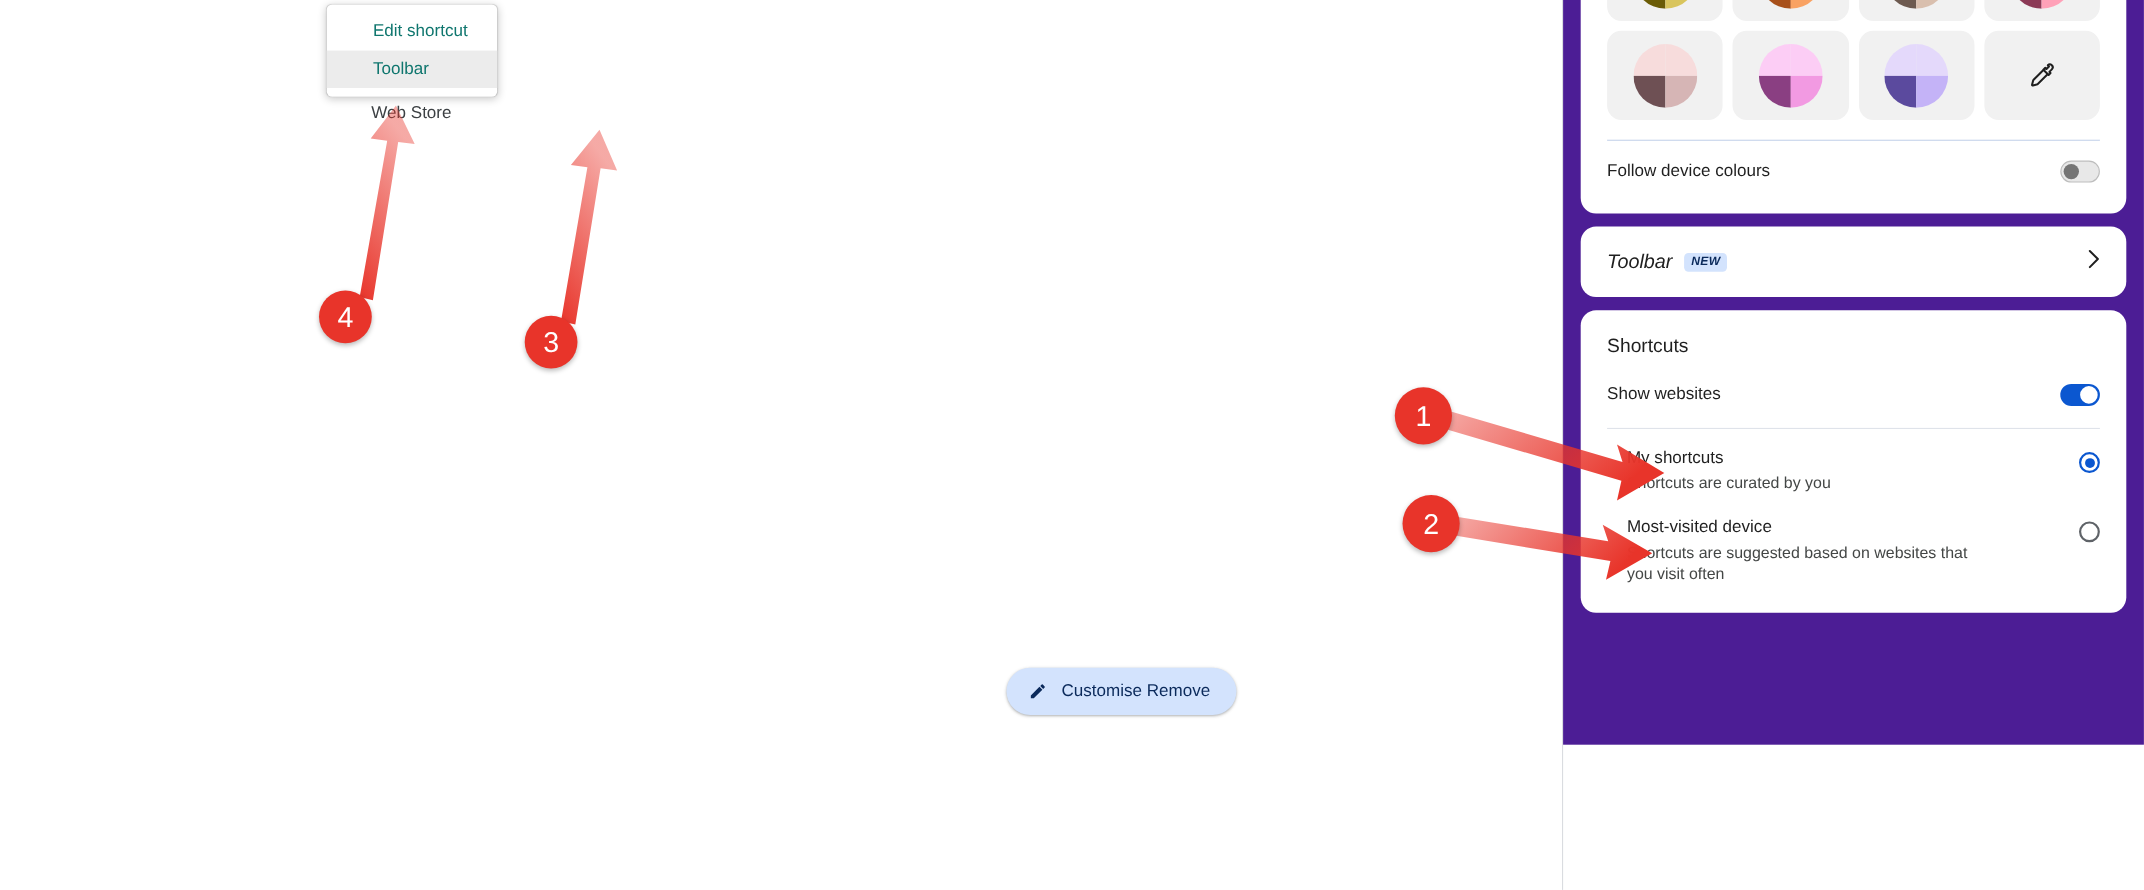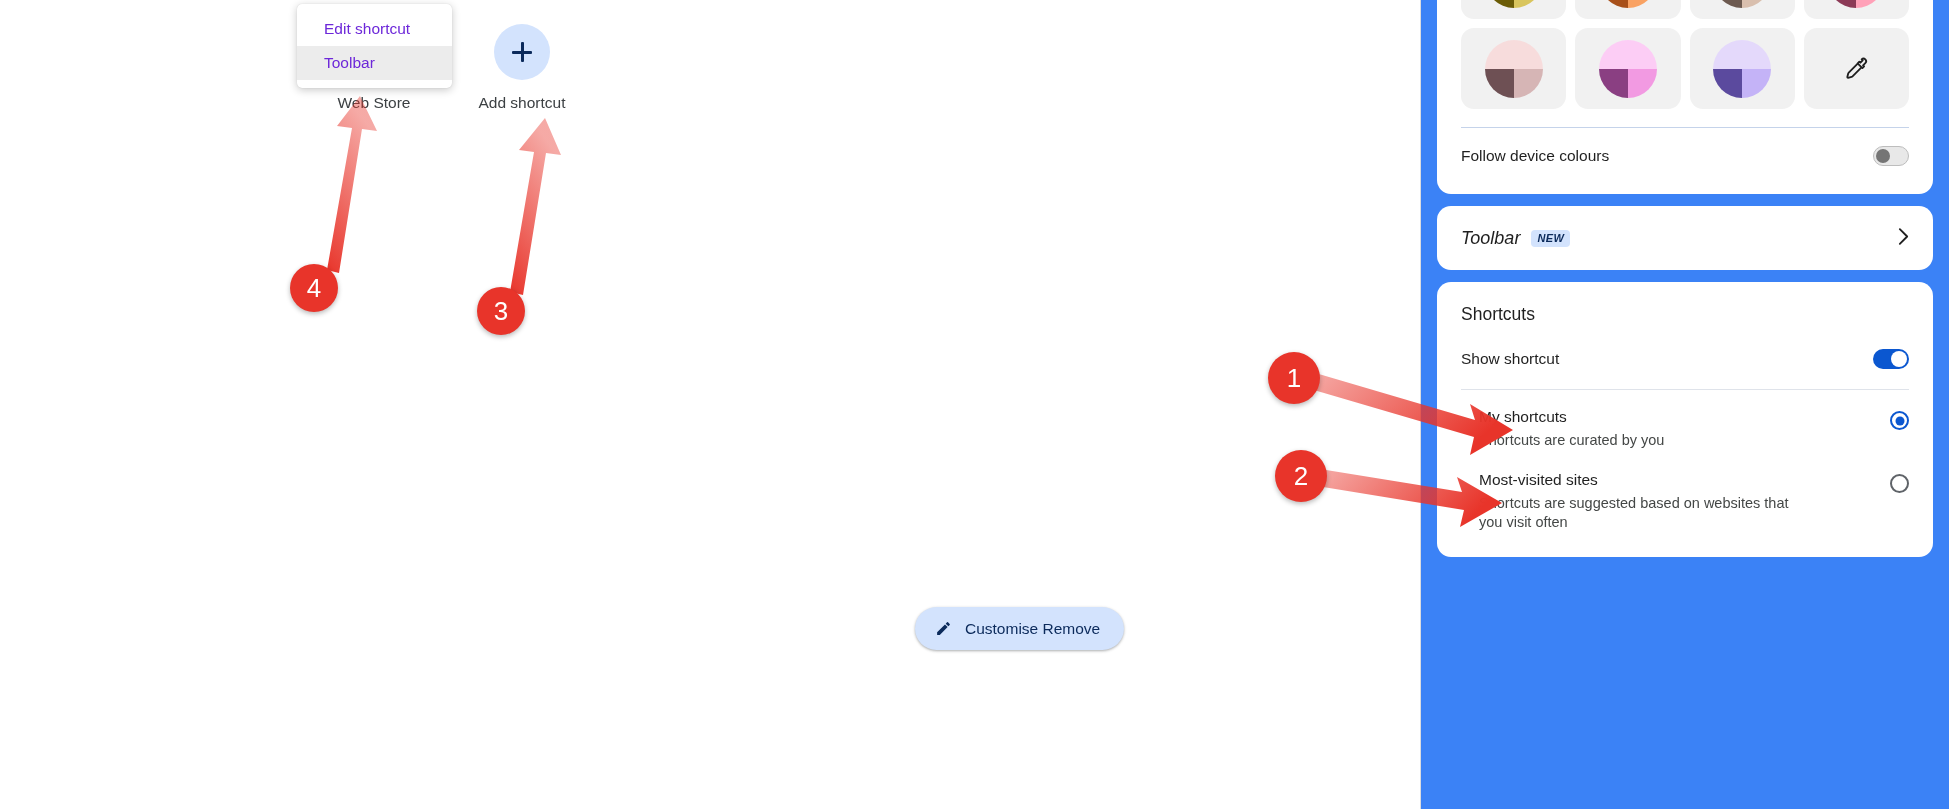--- a/index.html
+++ b/index.html
@@ -21,22 +21,22 @@
   #ntp-edge { position: absolute; left: 1420px; top: 0; width: 1px; height: 809px; background: #dadce0; }
 
   
   #ctx-menu {
     position: absolute; left: 297px; top: 4px; width: 155px;
     background: #ffffff; border-radius: 5px;
     box-shadow: 0 2px 8px rgba(0,0,0,.22), 0 0 1px rgba(0,0,0,.16);
     padding: 8px 0 8px 0; z-index: 30;
   }
   .ctx-item {
-    height: 34px; line-height: 34px; padding: 0 0 0 27px;
-    font-size: 15.5px; color: #6d28d9; white-space: nowrap; cursor: pointer;
+    height: 34px; line-height: 34px; padding: 0 0 0 42px;
+    font-size: 15.5px; color: #0f766e; white-space: nowrap; cursor: pointer;
   }
   .ctx-item.hovered { background: #ececec; }
 
   
   .tile { position: absolute; text-align: center; width: 112px; }
   #tile-webstore { left: 318px; top: 24px; }
   #tile-add      { left: 466px; top: 24px; }
 
   .tile-circle {
     width: 56px; height: 56px; border-radius: 50%;
@@ -61,22 +61,22 @@
     height: 43px; padding: 0 24px 0 20px;
     display: flex; align-items: center; gap: 13px;
     background: #d3e3fd; border: none; border-radius: 22px;
     box-shadow: 0 1px 3px rgba(60,64,67,.30), 0 1px 2px rgba(60,64,67,.15);
     font-family: inherit; font-size: 15.5px; color: #0b2a5b; cursor: pointer;
   }
   #customise-btn svg { display: block; }
 
   
   #panel {
-    position: absolute; left: 1421px; top: 0; width: 528px; height: 809px;
-    background: #3b82f6; overflow: hidden;
+    position: absolute; left: 1421px; top: 0; width: 528px; height: 677px;
+    background: #4c1d95; overflow: hidden;
   }
   .card {
     background: #ffffff; border-radius: 14px;
     margin: 0 16px 12px 16px; padding: 0 24px;
   }
 
   
   #card-colours { margin-top: -70px; padding-bottom: 10px; }
   .swatch-grid {
     display: grid; grid-template-columns: repeat(4, 1fr);
@@ -172,26 +172,20 @@
 
 <div id="screen">
 
   <div id="ntp">
 
     <div class="tile" id="tile-webstore">
       <div class="tile-circle"></div>
       <div class="tile-label">Web Store</div>
     </div>
 
-    <div class="tile" id="tile-add">
-      <div class="tile-circle">
-        <span class="plus-glyph"></span>
-      </div>
-      <div class="tile-label">Add shortcut</div>
-    </div>
 
     <div id="ctx-menu">
       <div class="ctx-item">Edit shortcut</div>
       <div class="ctx-item hovered">Toolbar</div>
     </div>
 
     <button id="customise-btn">
       <span>
         <svg width="17" height="17" viewBox="0 0 24 24" fill="#0b2a5b" aria-hidden="true">
           <path d="M3 17.25V21h3.75L17.81 9.94l-3.75-3.75L3 17.25zM20.71 7.04a1 1 0 0 0 0-1.41l-2.34-2.34a1 1 0 0 0-1.41 0l-1.83 1.83 3.75 3.75 1.83-1.83z"></path>
@@ -298,39 +292,39 @@
             <path d="M2 2l8 8-8 8"></path>
           </svg>
         </span>
       </div>
     </div>
 
     <div class="card" id="card-shortcuts">
       <div class="section-title">Shortcuts</div>
 
       <div class="row">
-        <span class="row-label">Show shortcut</span>
+        <span class="row-label">Show websites</span>
         <button class="toggle on">
           <span class="knob"></span>
         </button>
       </div>
 
       <div class="sub-divider"></div>
 
       <div class="opt-row">
         <span class="opt-text">
           <span class="opt-title" style="display:block">My shortcuts</span>
           <span class="opt-desc" style="display:block">Shortcuts are curated by you</span>
         </span>
         <span class="radio checked"></span>
       </div>
 
       <div class="opt-row">
         <span class="opt-text">
-          <span class="opt-title" style="display:block">Most-visited sites</span>
+          <span class="opt-title" style="display:block">Most-visited device</span>
           <span class="opt-desc" style="display:block">Shortcuts are suggested based on websites that you visit often</span>
         </span>
         <span class="radio unchecked"></span>
       </div>
     </div>
   </div>
 
   <div id="annots">
     <svg width="1949" height="809" viewBox="0 0 1949 809" aria-hidden="true" style="position:absolute;left:0;top:0">
       <defs>

